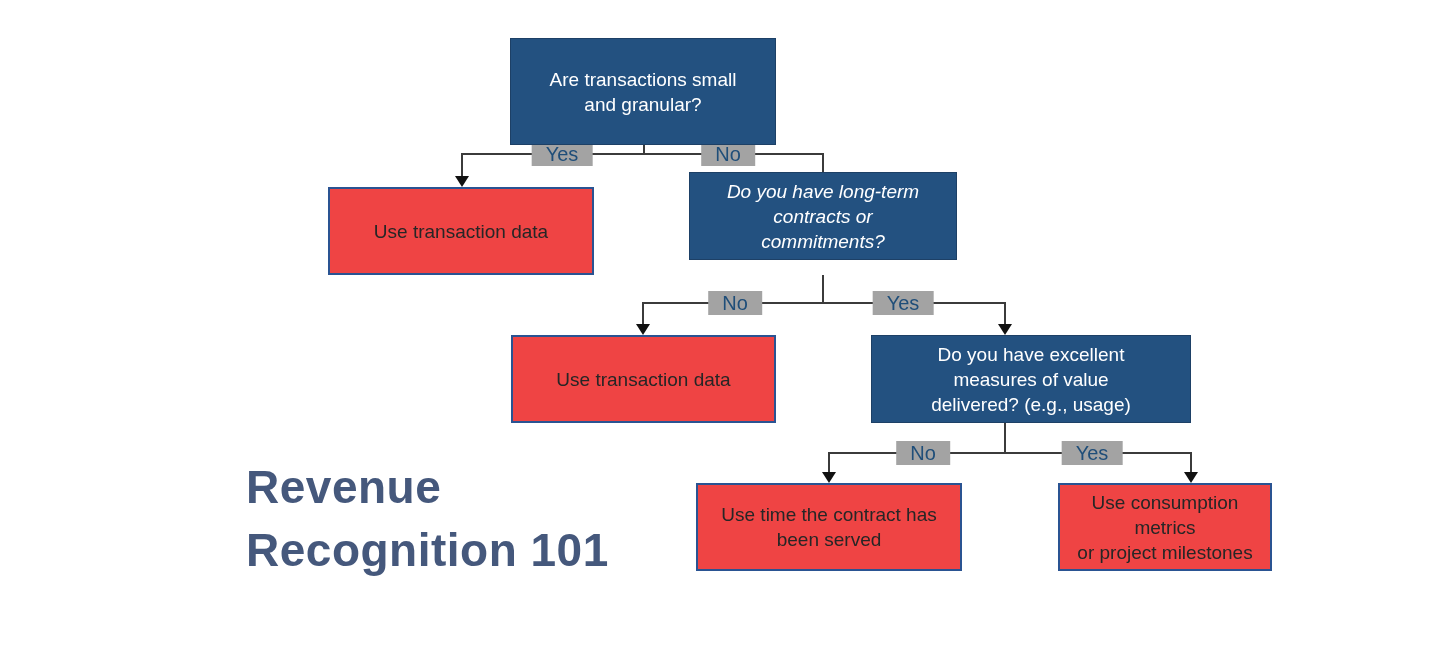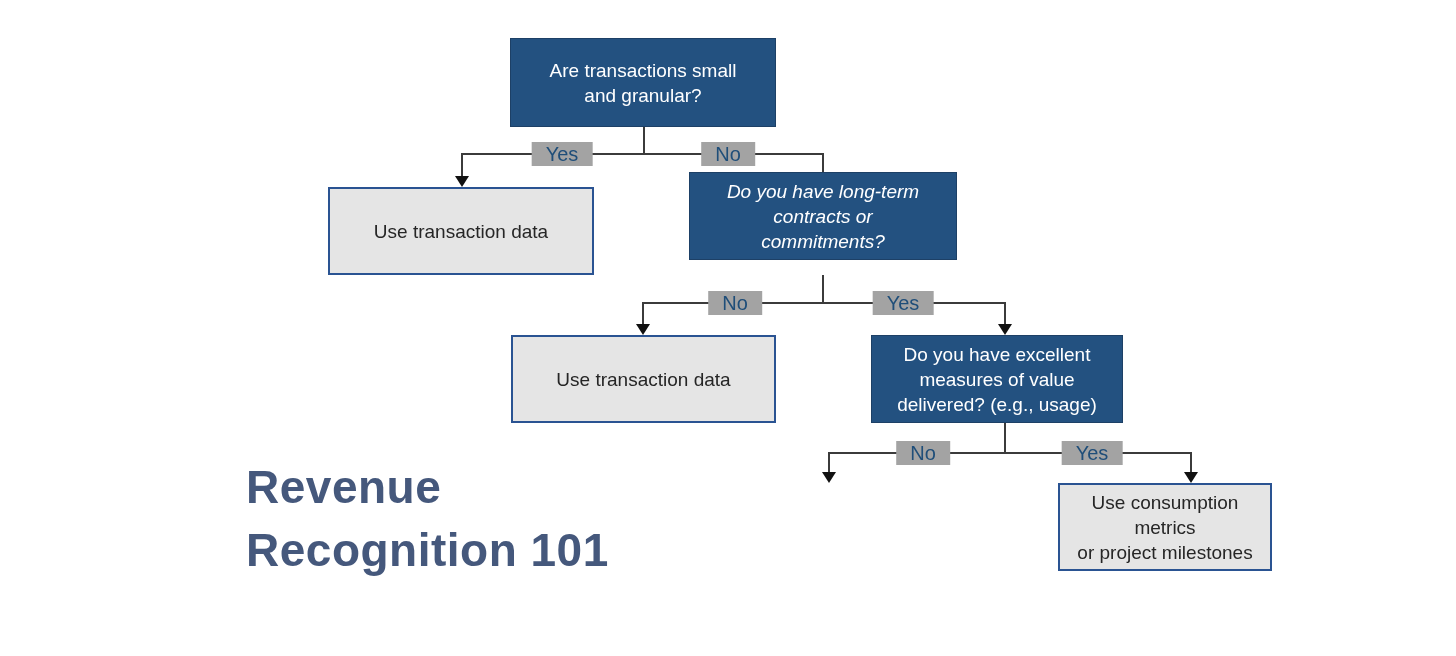--- a/index.html
+++ b/index.html
@@ -22,21 +22,21 @@
     line-height: 25px;
     box-sizing: border-box;
     padding: 6px 10px;
   }
   .decision {
     background: #235180;
     border: 1px solid #1d4066;
     color: #ffffff;
   }
   .outcome {
-    background: #e5e5e5;
+    background: #ef4444;
     border: 2px solid #2a5392;
     color: #262626;
   }
   .vline {
     position: absolute;
     width: 2px;
     background: #3b3b3b;
   }
   .hline {
     position: absolute;
@@ -118,35 +118,37 @@
   <div class="vline" style="left:1190px; top:452px; height:21px;"></div>
   <div class="arrowhead" style="left:1184px; top:472px;"></div>
 
   <div class="edge-label" style="left:562px; top:154px;">Yes</div>
   <div class="edge-label" style="left:728px; top:154px;">No</div>
   <div class="edge-label" style="left:735px; top:303px;">No</div>
   <div class="edge-label" style="left:903px; top:303px;">Yes</div>
   <div class="edge-label" style="left:923px; top:453px;">No</div>
   <div class="edge-label" style="left:1092px; top:453px;">Yes</div>
 
-  <div class="node decision" style="left:510px; top:38px; width:266px; height:89px;">Are transactions small
+  <div class="node decision" style="left:510px; top:38px; width:266px; height:107px;">Are transactions small
 and granular?</div>
 
   <div class="node outcome" style="left:328px; top:187px; width:266px; height:88px;">Use transaction data</div>
 
   <div class="node decision" style="left:689px; top:172px; width:268px; height:88px;font-style:italic;">Do you have long-term
 contracts or
 commitments?</div>
 
   <div class="node outcome" style="left:511px; top:335px; width:265px; height:88px;">Use transaction data</div>
 
-  <div class="node decision" style="left:871px; top:335px; width:252px; height:88px;">Do you have excellent
+  <div class="node decision" style="left:871px; top:335px; width:320px; height:88px;">Do you have excellent
 measures of value
 delivered? (e.g., usage)</div>
 
+  <div class="node outcome" style="left:696px; top:483px; width:266px; height:88px;">Use time the contract has
+been served</div>
 
   <div class="node outcome" style="left:1058px; top:483px; width:214px; height:88px;">Use consumption metrics
 or project milestones</div>
 
   <div class="title">Revenue
 Recognition 101</div>
 
 </div>
 
 </body></html>

